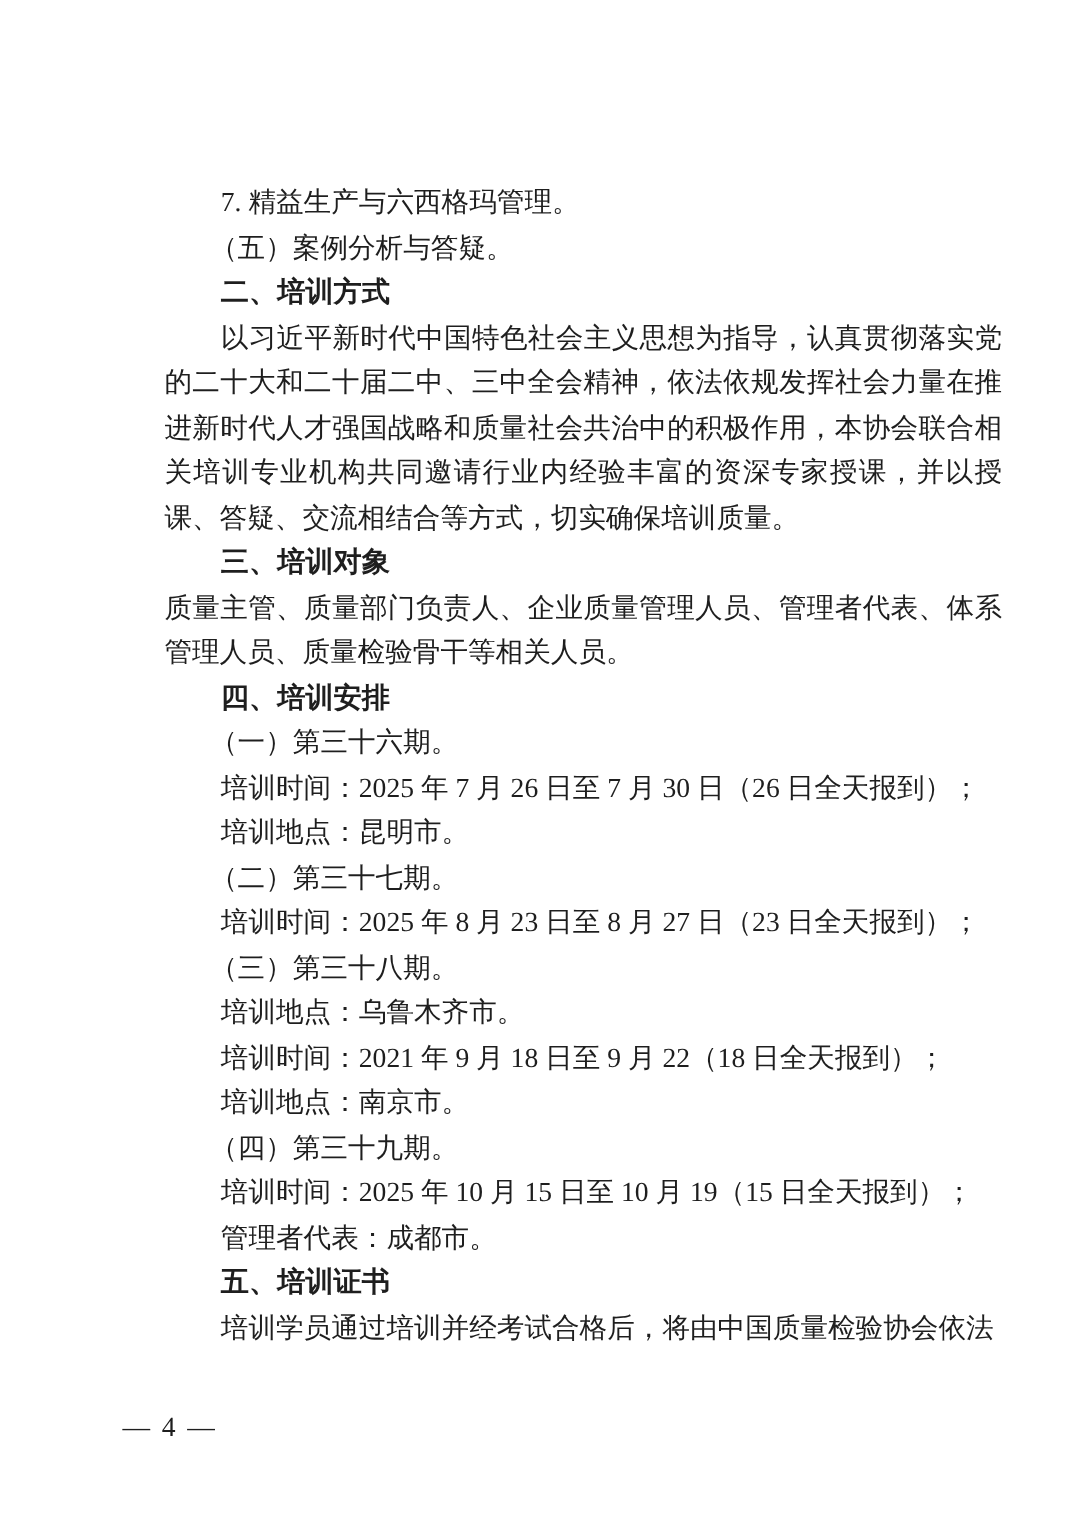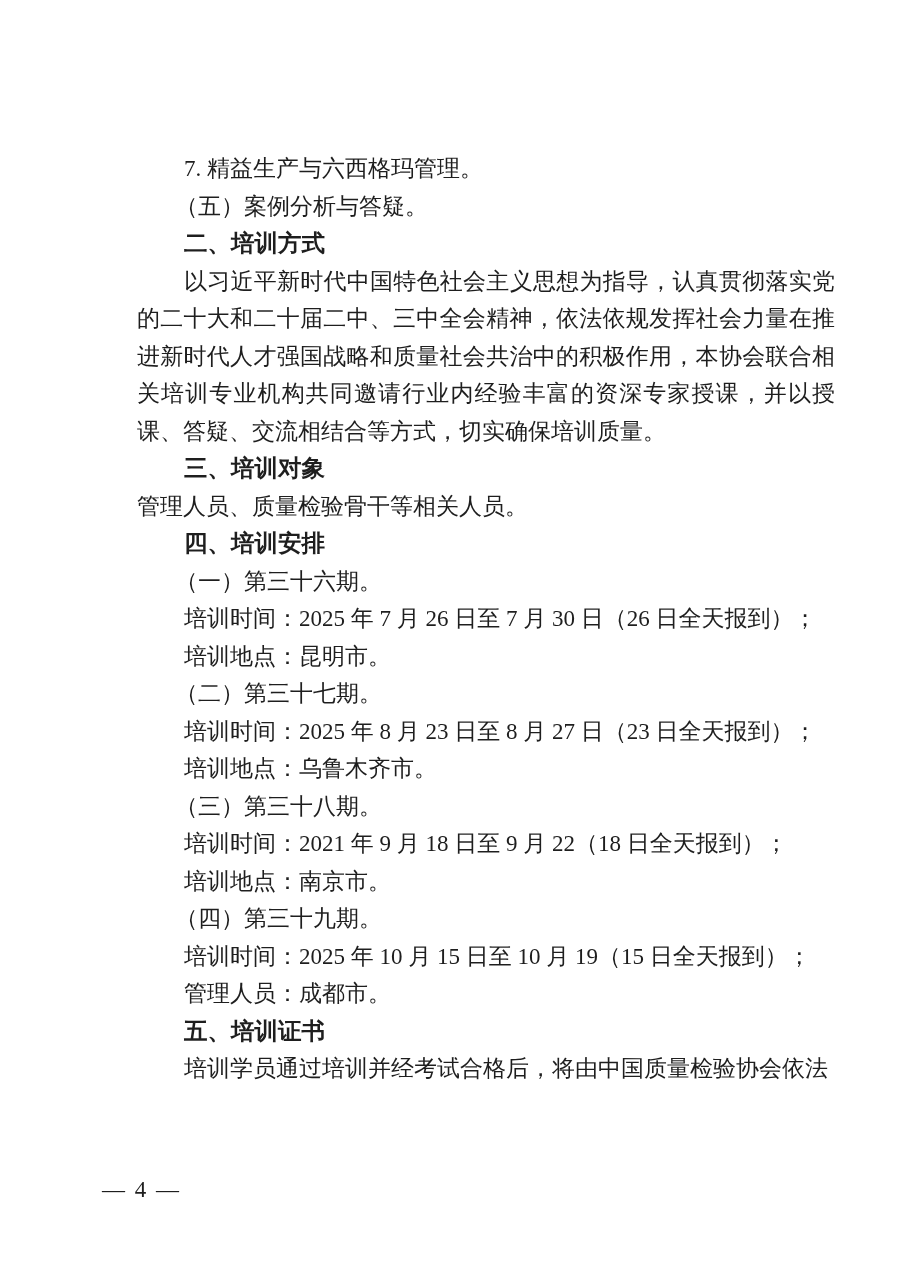--- a/index.html
+++ b/index.html
@@ -73,39 +73,40 @@
     <p class="ln sub ind-sub">（五）案例分析与答疑。</p>
 
     <h2 class="ln sec ind">二、培训方式</h2>
     <p class="ln jus ind">以习近平新时代中国特色社会主义思想为指导，认真贯彻落实党</p>
     <p class="ln jus">的二十大和二十届二中、三中全会精神，依法依规发挥社会力量在推</p>
     <p class="ln jus">进新时代人才强国战略和质量社会共治中的积极作用，本协会联合相</p>
     <p class="ln jus">关培训专业机构共同邀请行业内经验丰富的资深专家授课，并以授</p>
     <p class="ln">课、答疑、交流相结合等方式，切实确保培训质量。</p>
 
     <h2 class="ln sec ind">三、培训对象</h2>
+    <p class="ln jus">质量主管、质量部门负责人、企业质量管理人员、管理者代表、体系</p>
     <p class="ln">管理人员、质量检验骨干等相关人员。</p>
 
     <h2 class="ln sec ind">四、培训安排</h2>
 
     <p class="ln sub ind-sub">（一）第三十六期。</p>
     <p class="ln ind">培训时间：2025 年 7 月 26 日至 7 月 30 日（26 日全天报到）；</p>
     <p class="ln ind">培训地点：昆明市。</p>
 
     <p class="ln sub ind-sub">（二）第三十七期。</p>
     <p class="ln ind">培训时间：2025 年 8 月 23 日至 8 月 27 日（23 日全天报到）；</p>
+    <p class="ln sub ind-sub">（三）第三十八期。</p>
+
     <p class="ln ind">培训地点：乌鲁木齐市。</p>
-
-    <p class="ln sub ind-sub">（三）第三十八期。</p>
     <p class="ln ind">培训时间：2021 年 9 月 18 日至 9 月 22（18 日全天报到）；</p>
     <p class="ln ind">培训地点：南京市。</p>
 
     <p class="ln sub ind-sub">（四）第三十九期。</p>
     <p class="ln ind">培训时间：2025 年 10 月 15 日至 10 月 19（15 日全天报到）；</p>
-    <p class="ln ind">管理人员：成都市。</p>
+    <p class="ln ind">管理者代表：成都市。</p>
 
     <h2 class="ln sec ind">五、培训证书</h2>
     <p class="ln ind">培训学员通过培训并经考试合格后，将由中国质量检验协会依法</p>
 
   </div>
 
   <div class="footer">
     <span class="pageno">— 4 —</span>
   </div>
 </div>

